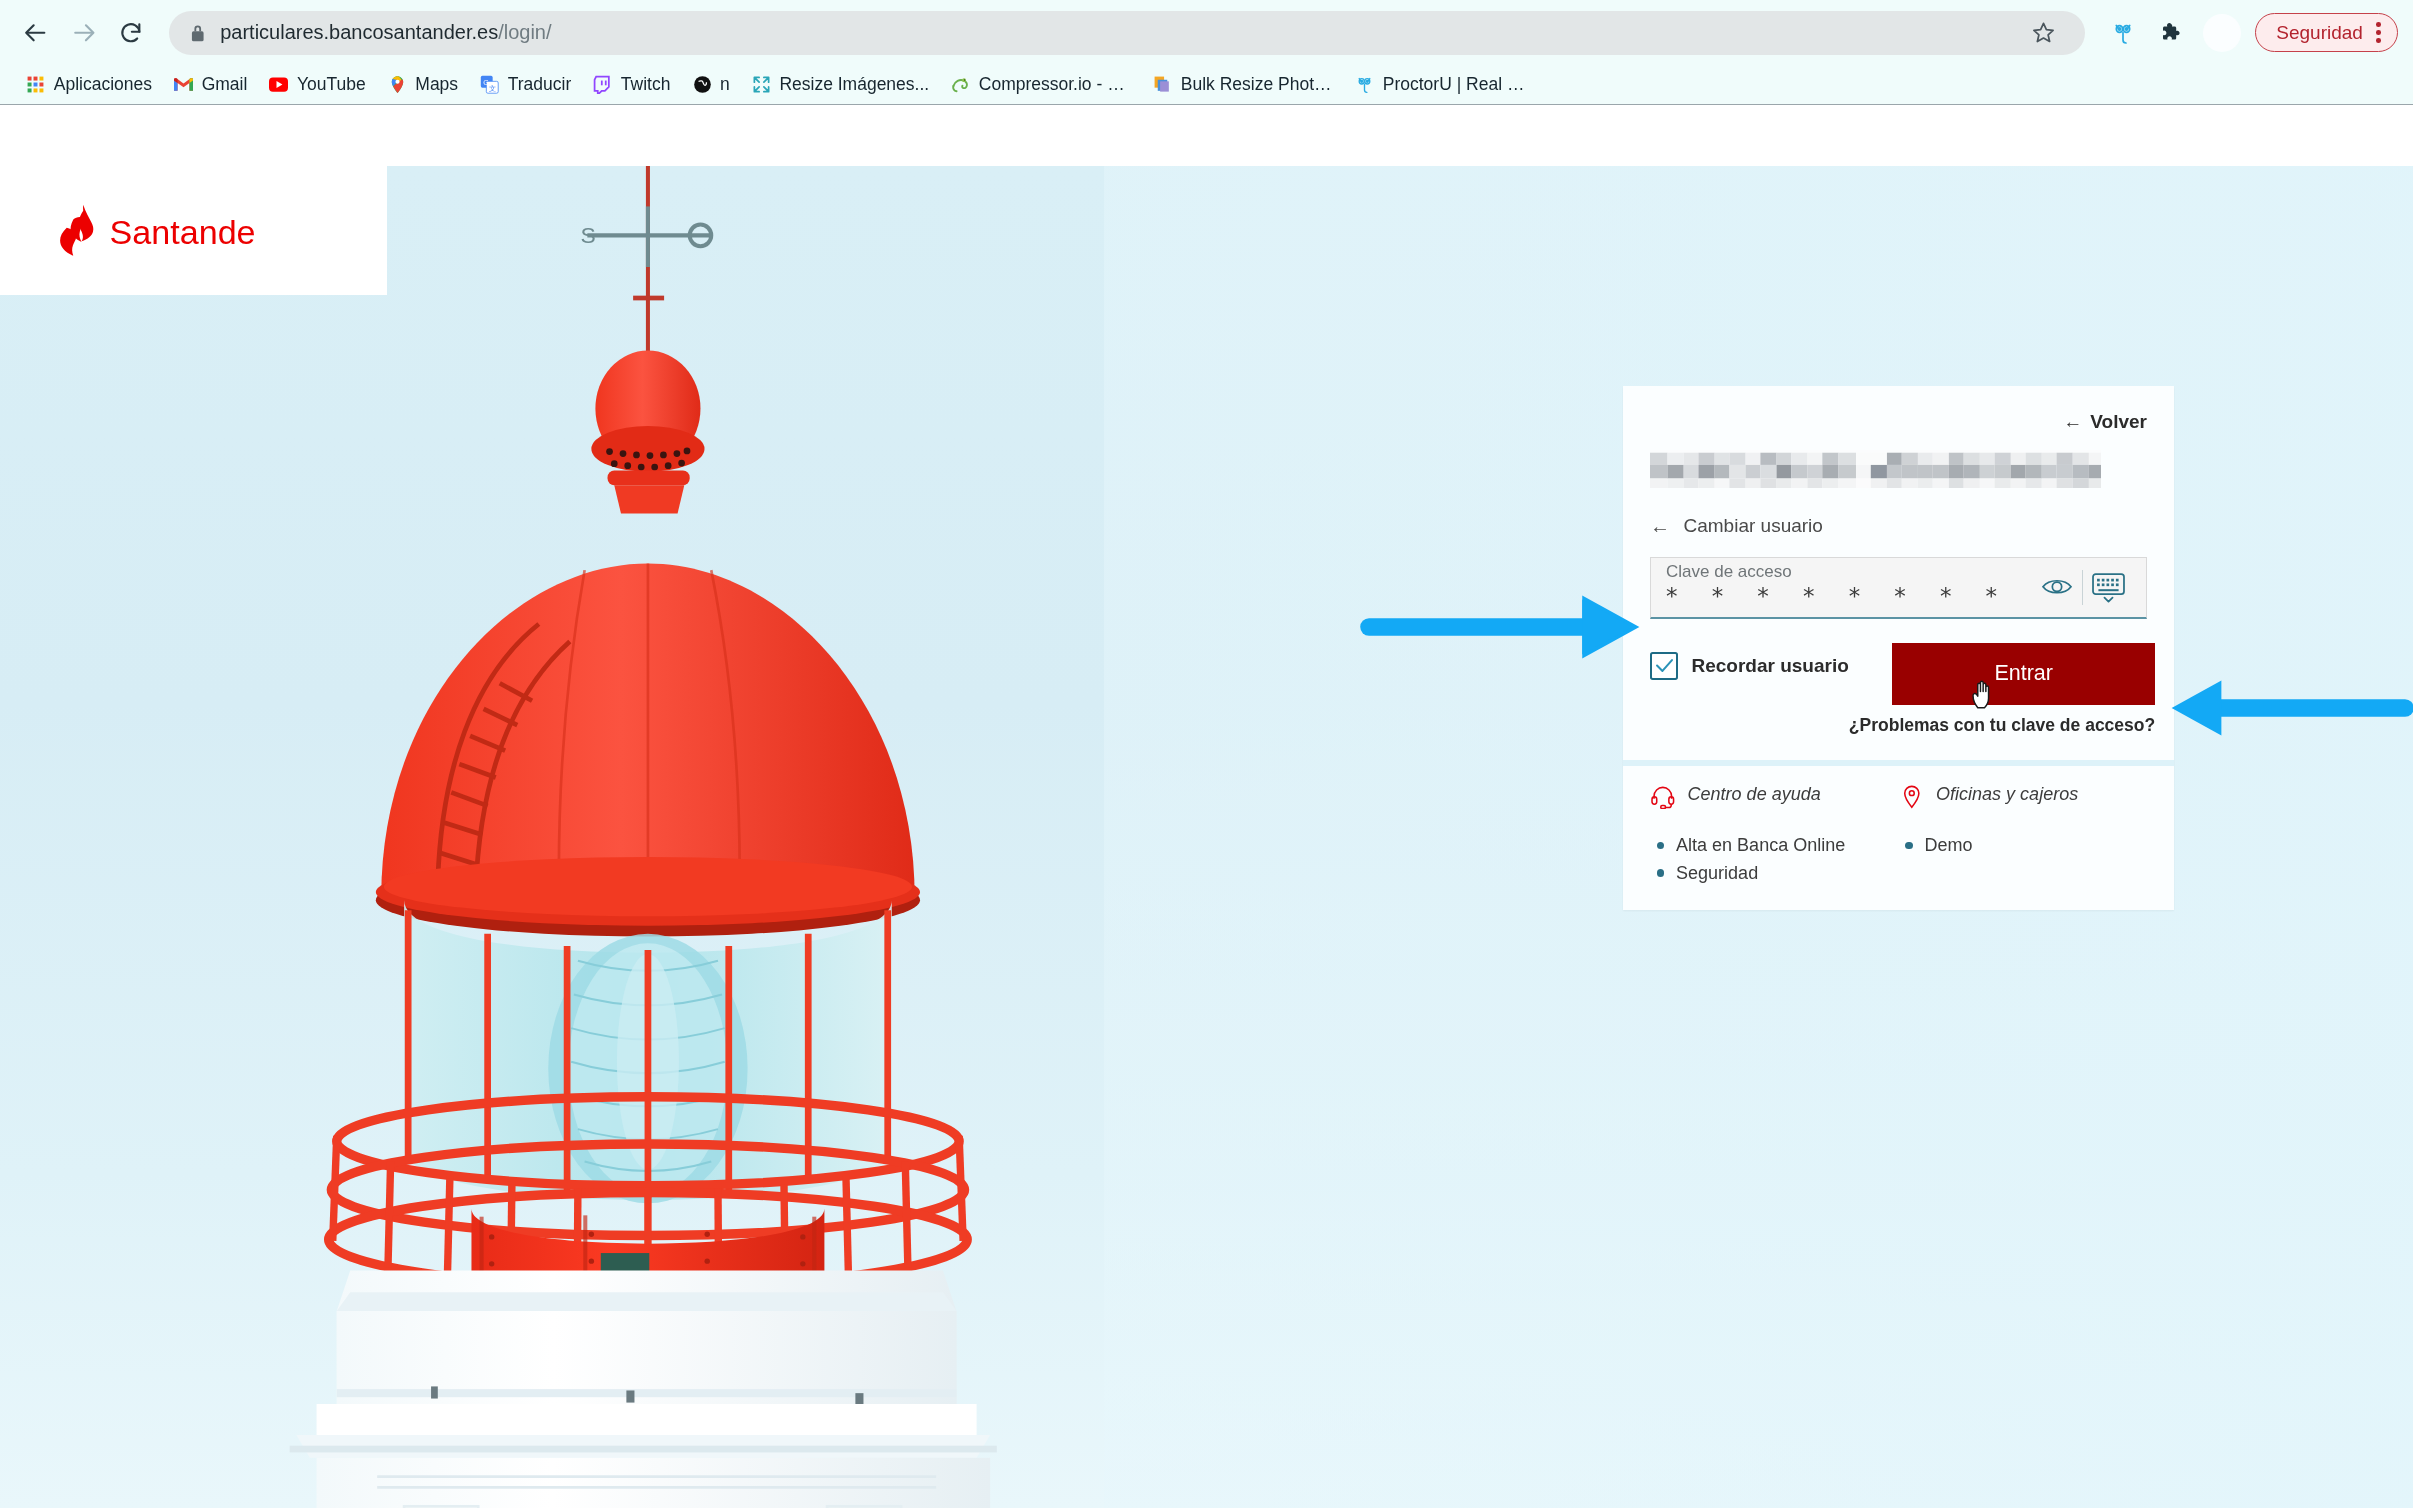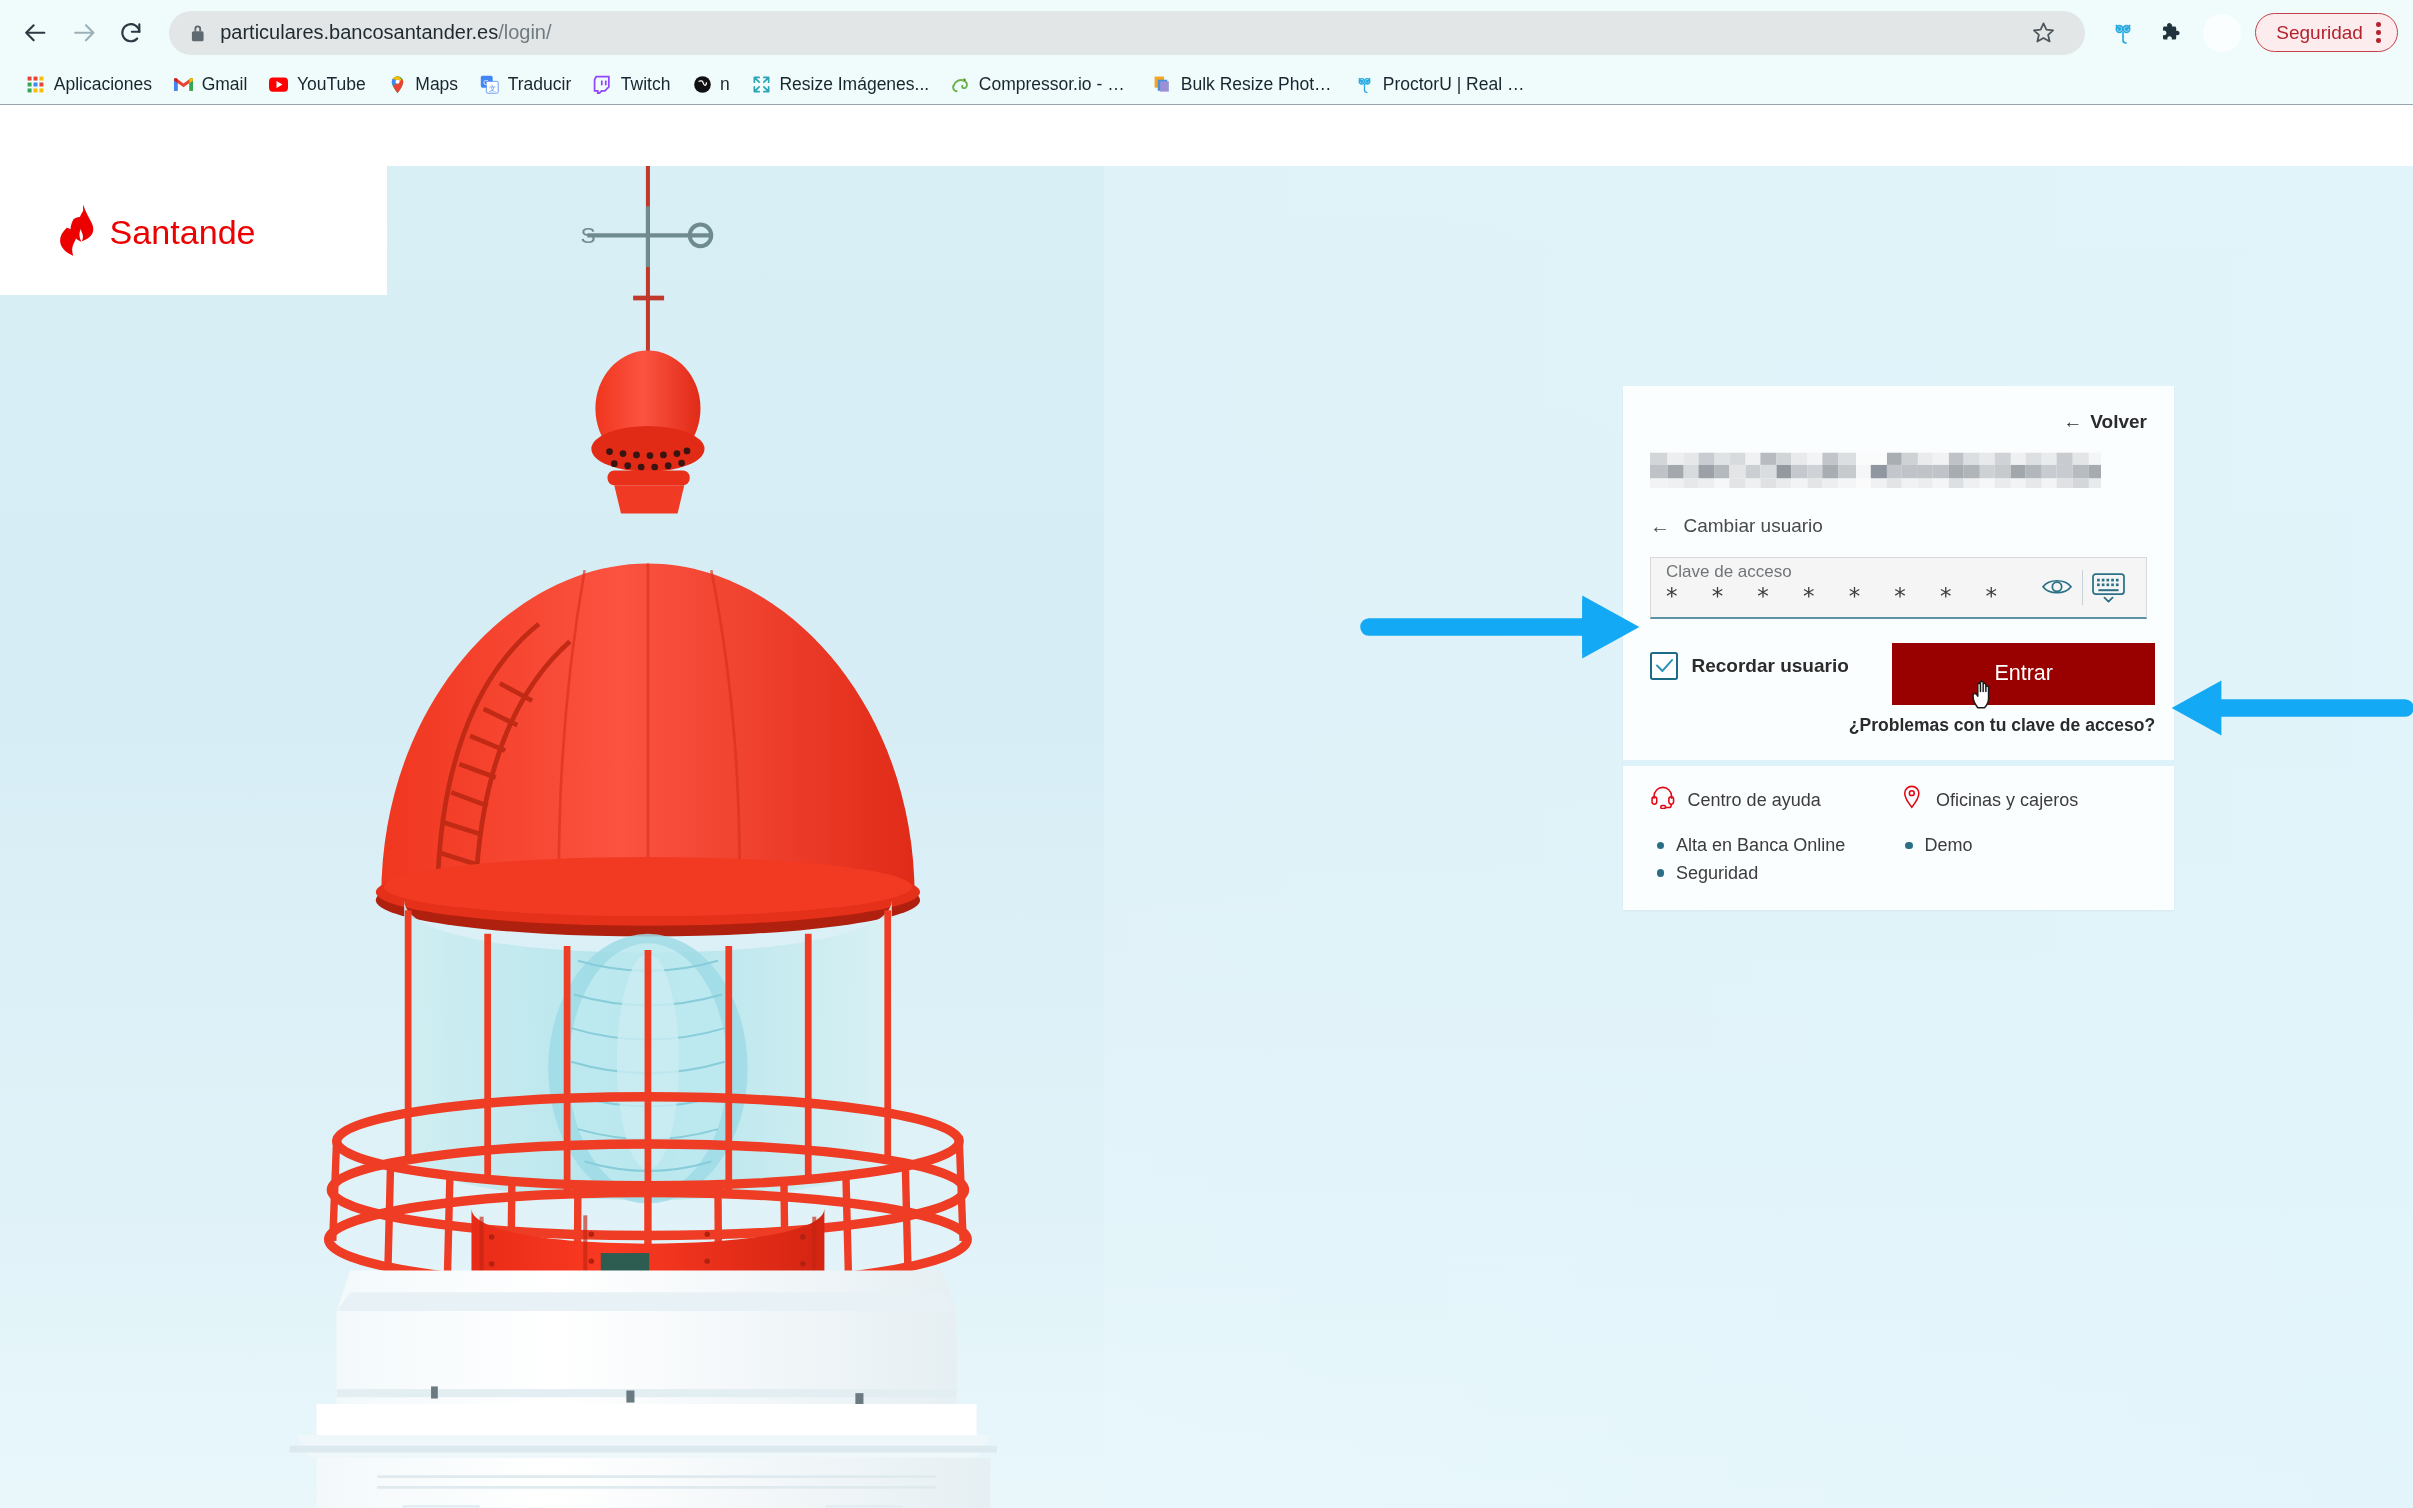--- a/index.html
+++ b/index.html
@@ -262,21 +262,21 @@
     margin-top: 10px;
     font-size: 17.5px; font-weight: bold; color: #2b2b2b;
     white-space: nowrap;
   }
 
   .card-sep { height: 6.7px; background: #ddf2f9; }
 
   .card-footer { background: #fbfeff; padding: 17.5px 27px 23px 27px; }
   .flinks { display: flex; }
   .fcol { width: 50%; }
-  .fhead { display: flex; align-items: flex-end; gap: 12px; padding-bottom: 20px; }
+  .fhead { display: flex; align-items: flex-start; gap: 12px; padding-bottom: 20px; font-style: italic; }
   .fhead svg { width: 25.6px; height: 25.6px; flex: 0 0 auto; }
   .fhead .t { font-size: 18px; color: #3c3c3c; white-space: nowrap; }
   .fitem { display: flex; align-items: center; gap: 12px; padding: 3.4px 0 3.4px 6.7px; }
   .fitem .dot { width: 7.4px; height: 7.4px; border-radius: 50%; background: #2a6f86; flex: 0 0 auto; }
   .fitem .t { font-size: 18px; color: #3c3c3c; white-space: nowrap; }
 
   
   .arrow { position: absolute; z-index: 20; }
   .arrow-left-to-pwd { left: 1360px; top: 424px; width: 283px; height: 74px; }
   .arrow-right-to-btn { left: 2162px; top: 505px; width: 252px; height: 74px; }

